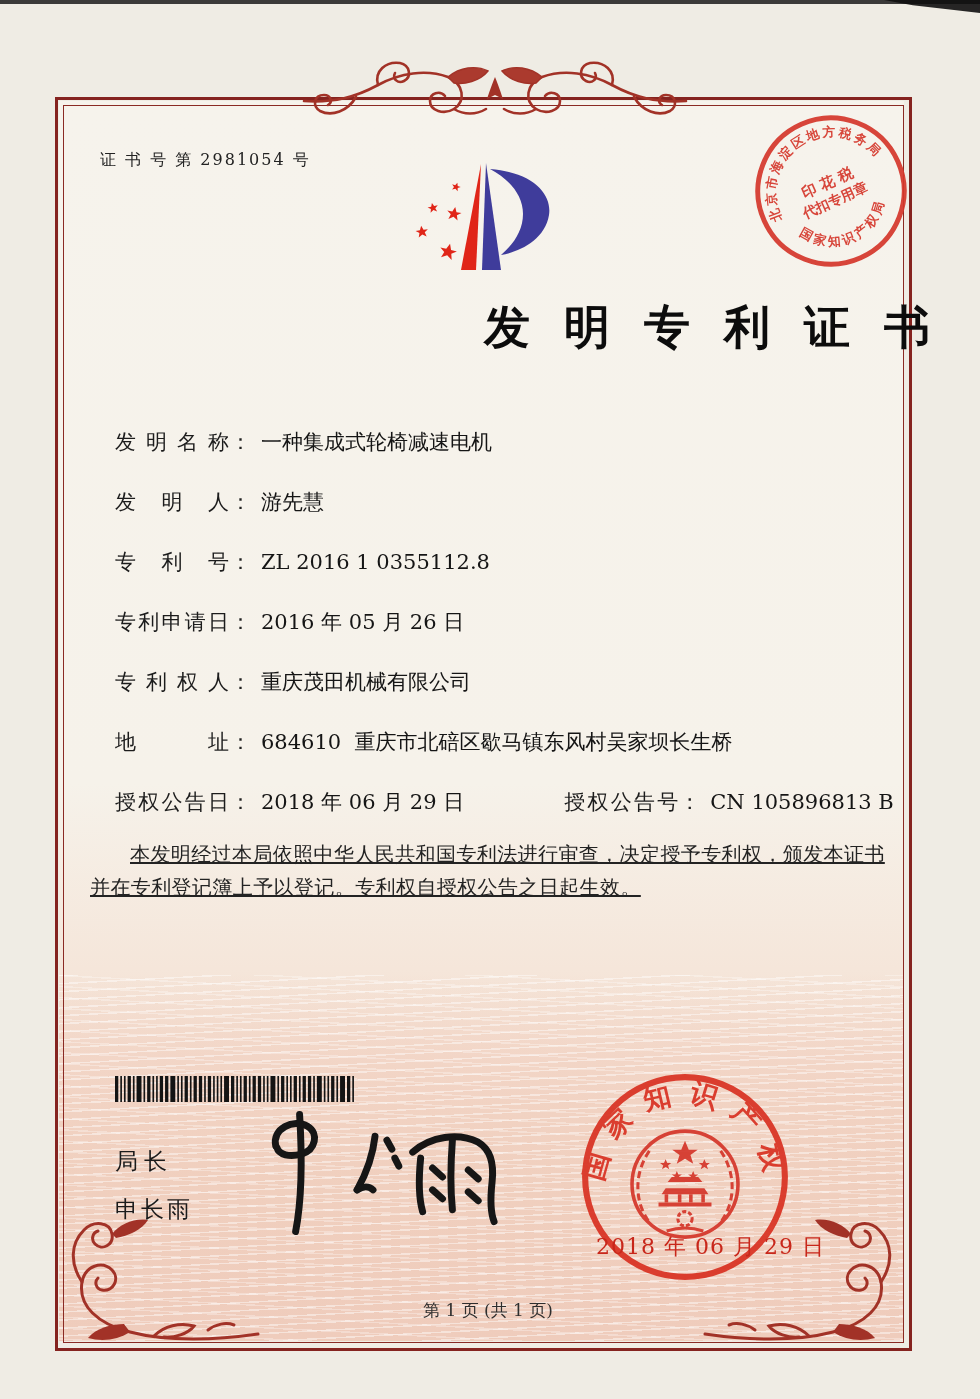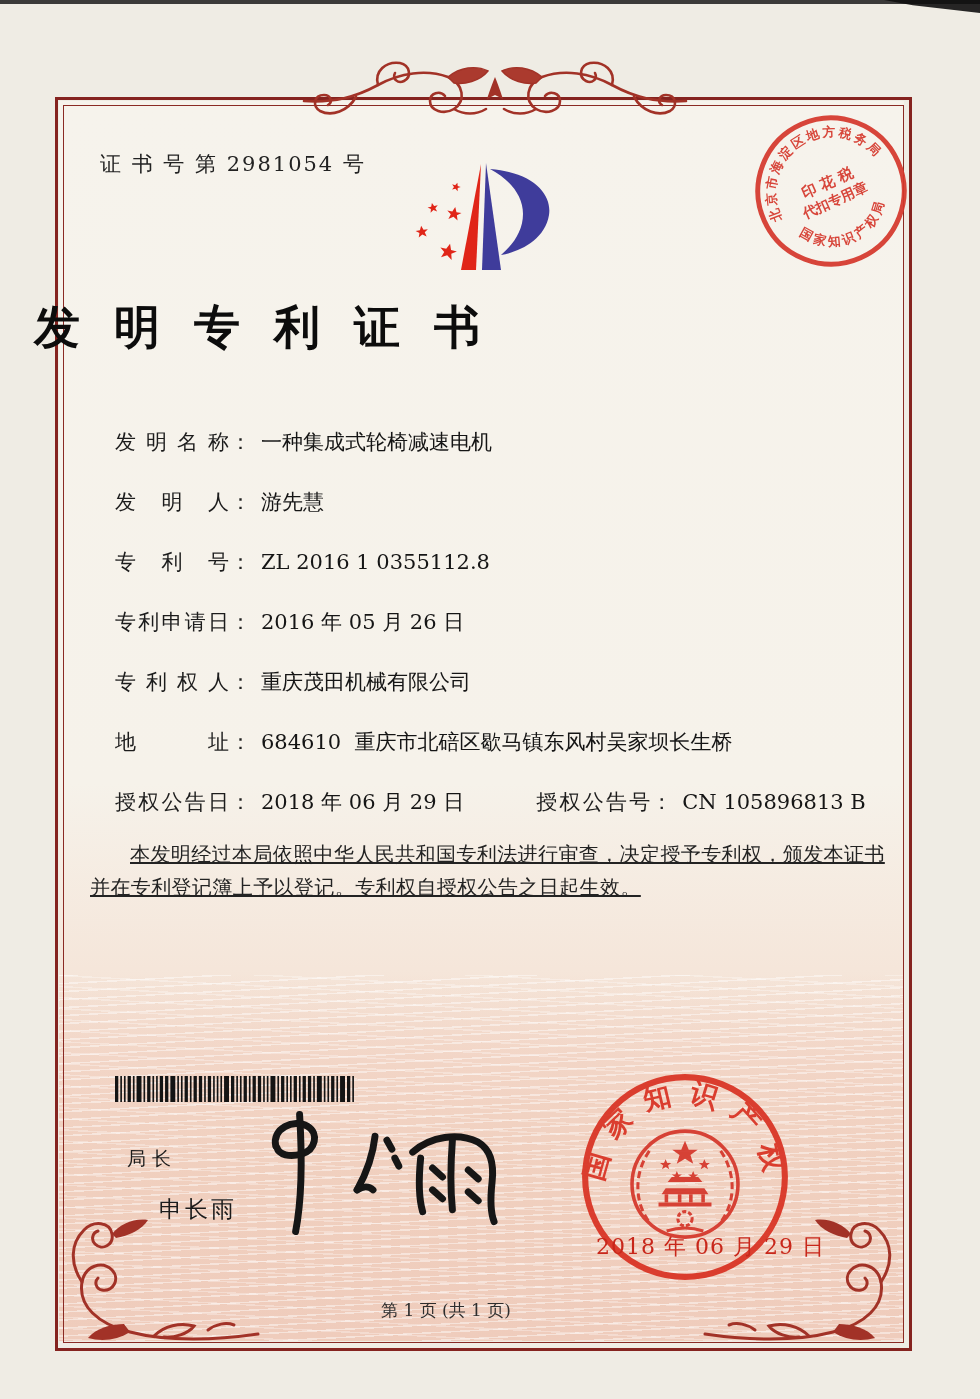--- a/index.html
+++ b/index.html
@@ -18,42 +18,42 @@
   .frame-outer{left:55px;top:97px;width:851px;height:1248px;border:3px solid #85231f;}
   .frame-inner{left:5px;top:5px;right:5px;bottom:5px;border:1px solid #8a2a24;}
   .inner-bg{left:59px;top:101px;width:845px;height:1240px;
     background:linear-gradient(180deg,#f6f3ec 0%,#f6f2ea 55%,#f5e6da 70%,#f2d9c9 82%,#f1d4c4 100%);}
   .pink-waves{left:59px;top:975px;width:845px;height:366px;
     background:
       repeating-linear-gradient(177deg, rgba(255,255,255,.45) 0 1.5px, rgba(255,255,255,0) 1.5px 8px),
       repeating-linear-gradient(183deg, rgba(255,255,255,.30) 0 1.5px, rgba(255,255,255,0) 1.5px 11px),
       linear-gradient(180deg, rgba(242,213,199,0) 0%, rgba(242,211,196,.75) 22%, rgba(240,207,190,.95) 55%, #efccbc 100%);}
   
-  .cert-no{left:100px;top:150px;font-size:21px;letter-spacing:2px;color:#222;}
+  .cert-no{left:100px;top:150px;font-size:16px;letter-spacing:2px;color:#222;}
   .logo{left:398px;top:156px;width:172px;height:138px;}
   .tax-stamp{left:752px;top:112px;width:158px;height:158px;transform:rotate(-24deg);opacity:.92;}
-  .doc-title{left:0;top:297px;width:964px;text-align:left;font-size:46px;font-weight:700;
+  .doc-title{left:0;top:297px;width:964px;text-align:right;font-size:46px;font-weight:700;
     letter-spacing:34px;text-indent:34px;color:#0c0c0c;}
   
   .field-row{left:115px;font-size:21px;white-space:nowrap;}
   .flabel{display:inline-block;width:114px;text-align:justify;text-align-last:justify;color:#1c1c1c;}
   .fcolon{margin:0 10px 0 1px;}
   .fvalue{white-space:pre;color:#151515;text-align:center;}
-  .grant-second{margin-left:72px;}
+  .grant-second{margin-left:100px;}
   
   .body-text{left:90px;top:838px;width:798px;font-size:20px;line-height:33px;color:#232323;}
   .body-text p{margin:0;text-indent:2em;letter-spacing:.4px;text-decoration:underline;}
   
   .barcode{left:114px;top:1076px;width:258px;height:26px;}
-  .signer-role{left:115px;top:1146px;font-size:19px;letter-spacing:6px;color:#1b1b1b;margin-left:12px;}
-  .signer-name{left:115px;top:1194px;font-size:23px;letter-spacing:3px;color:#1b1b1b;margin-left:44px;}
+  .signer-role{left:115px;top:1146px;font-size:23px;letter-spacing:6px;color:#1b1b1b;}
+  .signer-name{left:115px;top:1194px;font-size:23px;letter-spacing:3px;color:#1b1b1b;}
   .signature{left:246px;top:1106px;width:258px;height:132px;}
   .main-seal{left:578px;top:1070px;width:214px;height:214px;opacity:.93;}
   .seal-date{left:596px;top:1232px;font-size:22px;color:#c8271b;letter-spacing:1px;white-space:pre;z-index:5;}
-  .footer{left:0;top:1299px;width:892px;text-align:center;font-size:17px;color:#2e2e2e;white-space:pre;}
+  .footer{left:0;top:1299px;width:892px;text-align:center;font-size:17px;color:#2e2e2e;white-space:pre;padding-left:42px;}
   
   .top-ornament{left:302px;top:57px;width:386px;height:86px;}
   .corner-bl{left:58px;top:1218px;width:205px;height:125px;}
   .corner-br{left:700px;top:1218px;width:205px;height:125px;transform:scaleX(-1);}
   svg text{font-family:"DejaVu Serif","Liberation Serif",serif;}
 </style>
 </head>
 <body>
 
 <div class="abs scan-top"></div>

